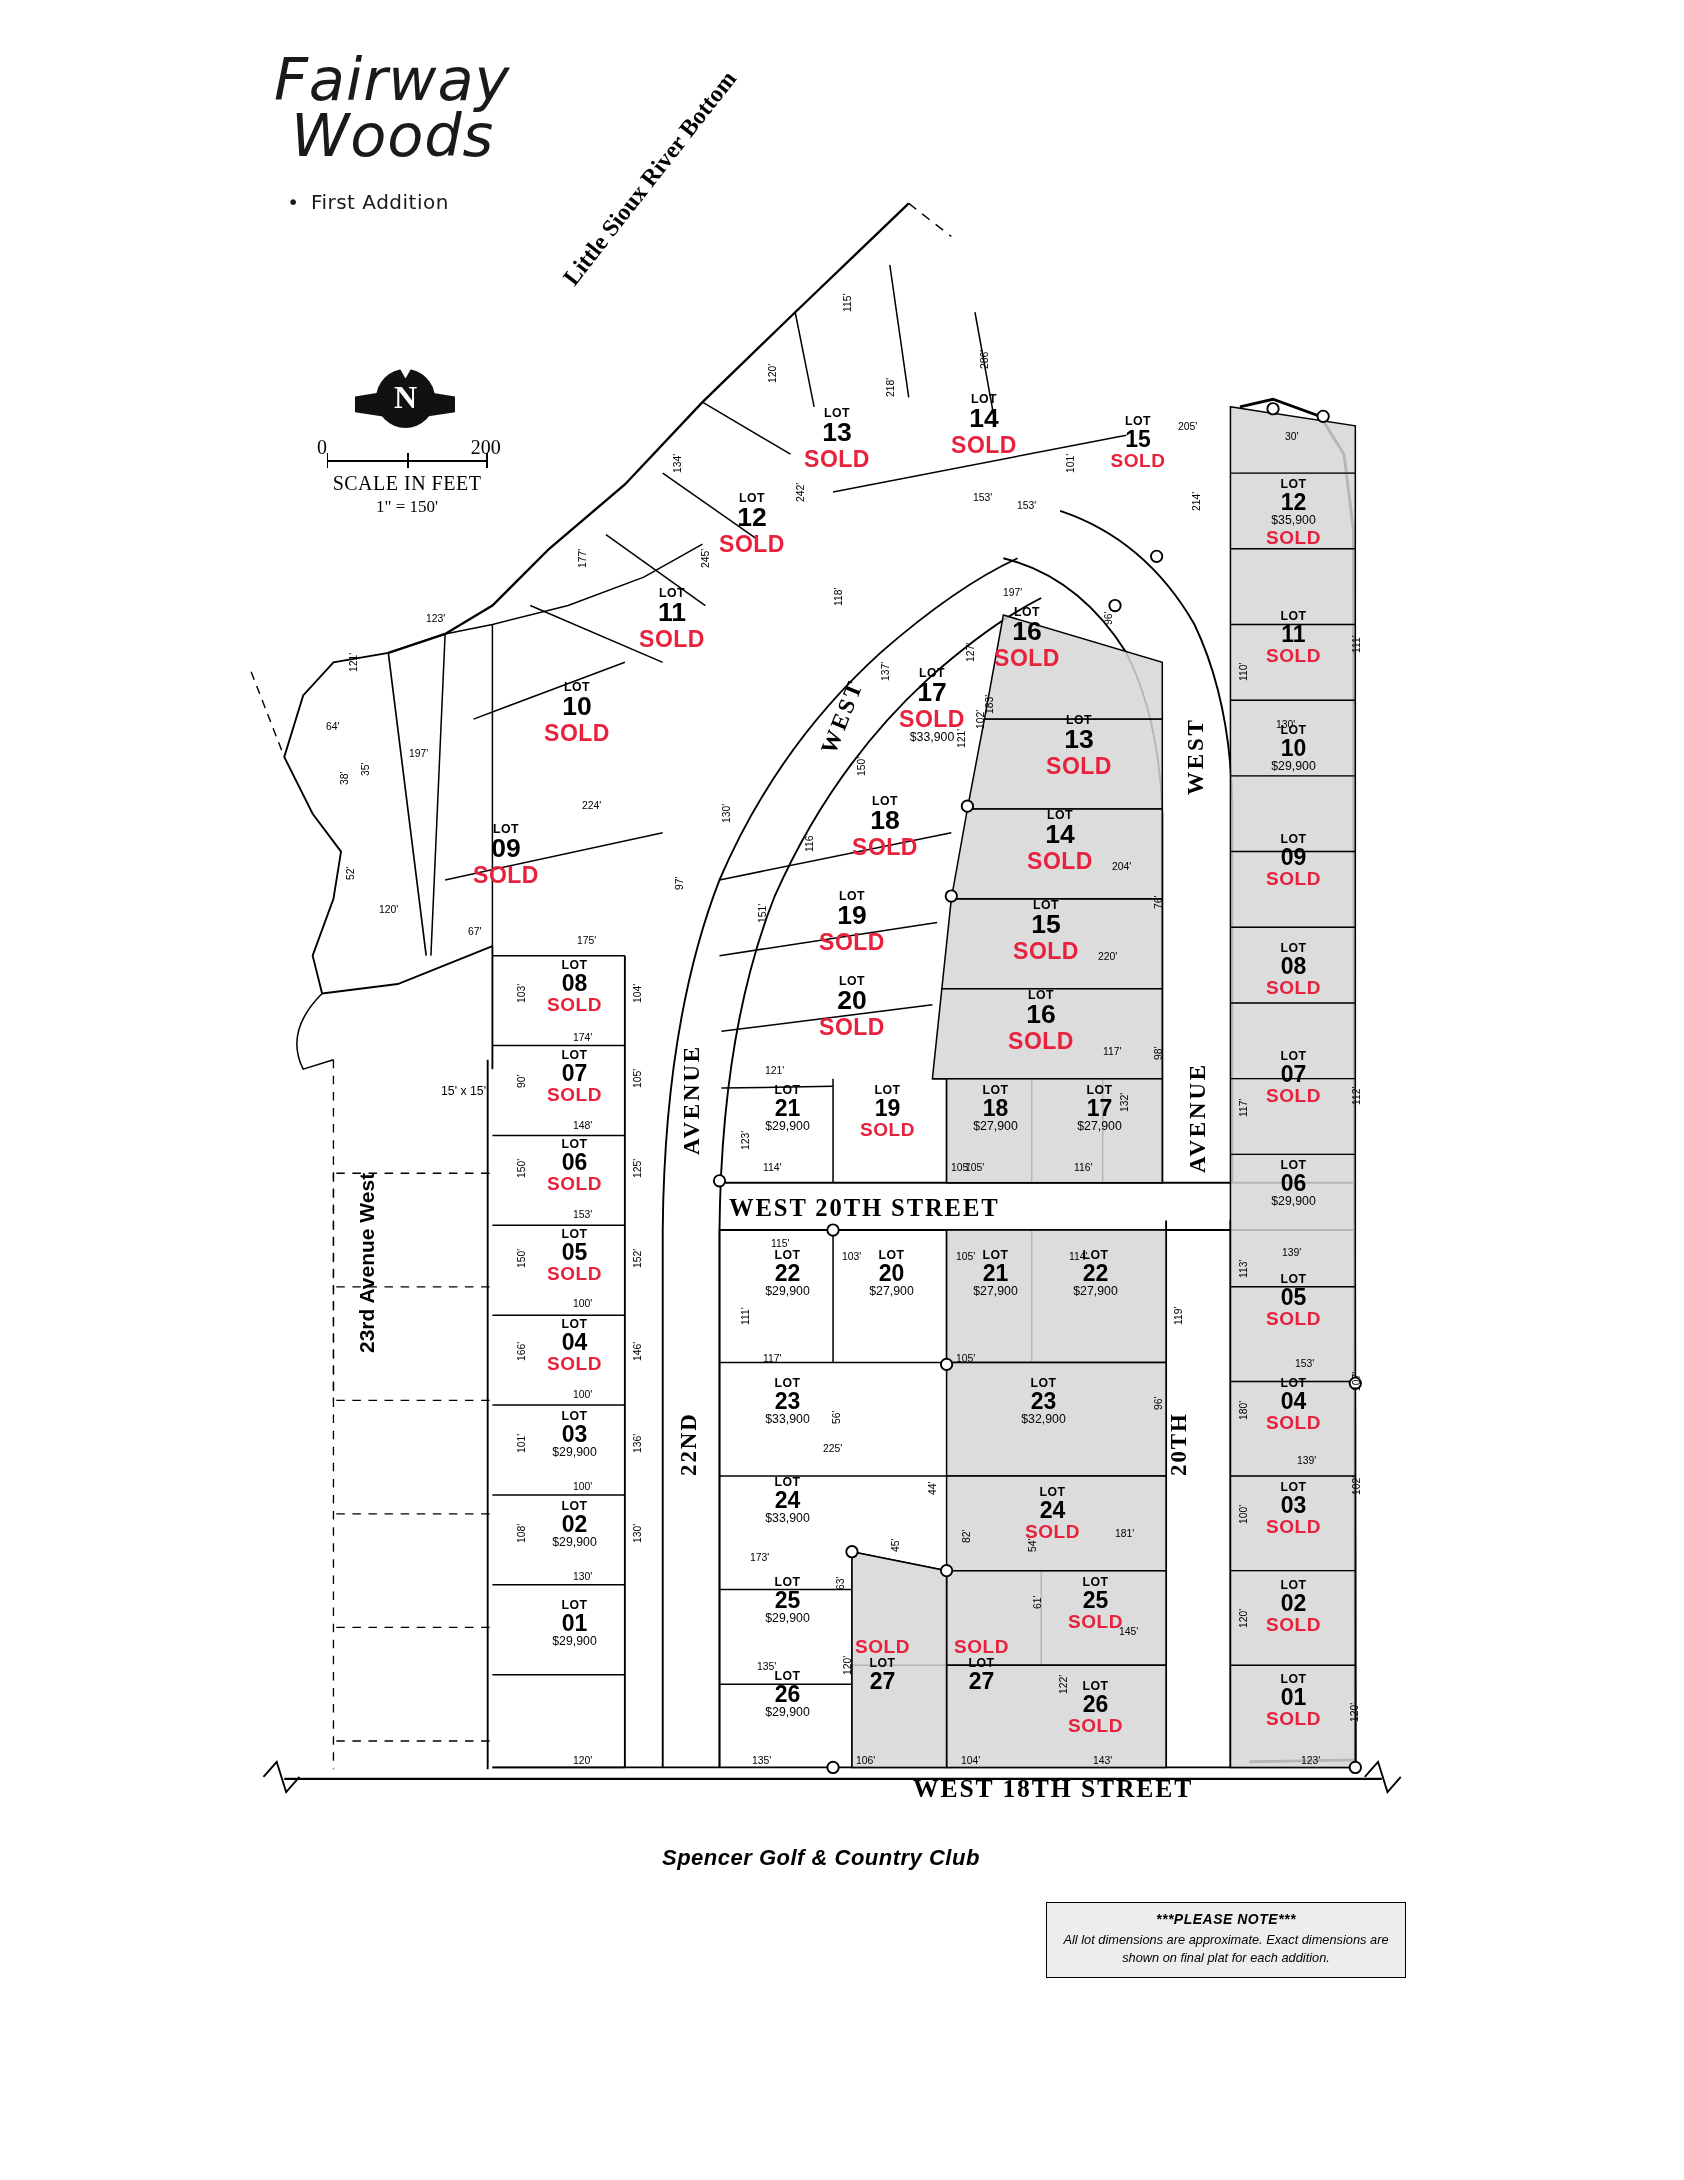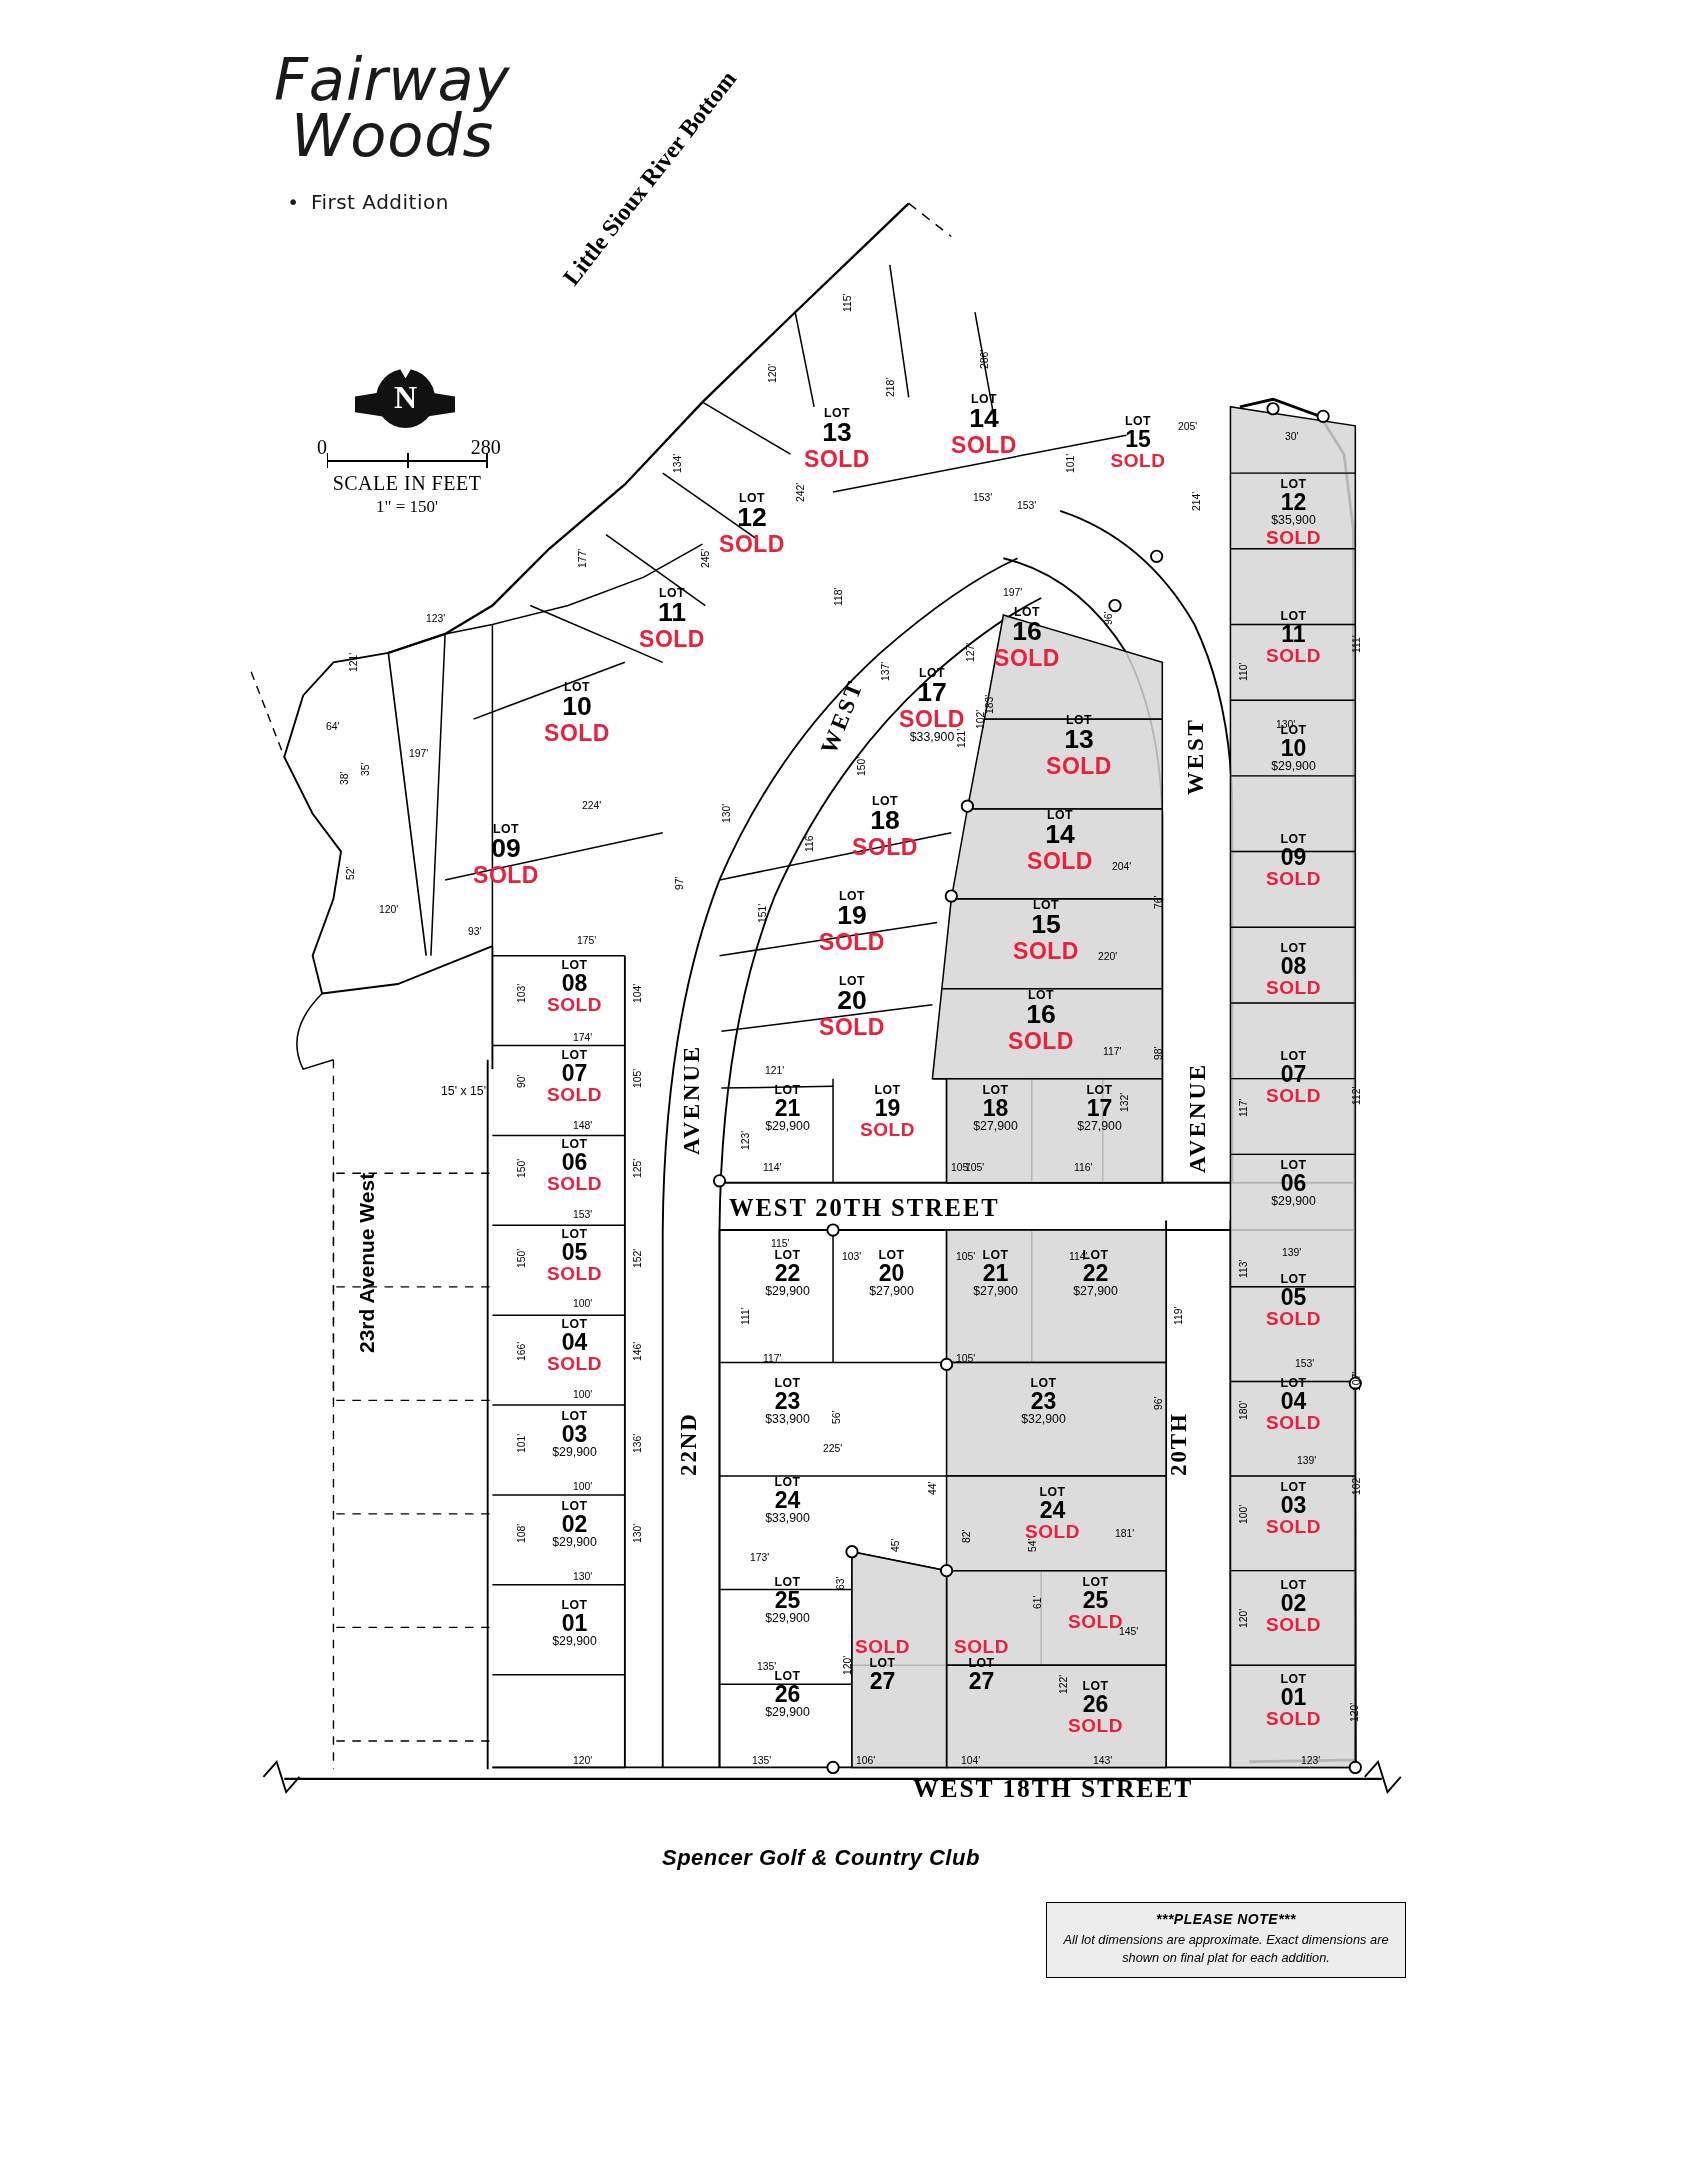--- a/index.html
+++ b/index.html
@@ -511,21 +511,21 @@
     <div class="wingL"></div>
     <div class="wingR"></div>
     <div class="disc"></div>
     <div class="notch"></div>
     <div class="nletter">N</div>
   </div>
 
   <div id="scale-bar">
     <div class="bar-row">
       <span class="lbl-left">0</span>
-      <span class="lbl-right">280</span>
+      <span class="lbl-right">200</span>
       <span class="bar-line"></span>
       <span class="tick left"></span>
       <span class="tick mid"></span>
       <span class="tick right"></span>
     </div>
     <div class="scale-cap">SCALE IN FEET</div>
     <div class="scale-eq">1" = 150'</div>
   </div>
 
   <div id="river-label">Little Sioux River Bottom</div>
@@ -842,21 +842,21 @@
   <div class="dim" style="left:426px; top:613px;">123'</div>
   <div class="dim rot90" style="left:348px; top:672px;">121'</div>
   <div class="dim rot90" style="left:833px; top:606px;">118'</div>
   <div class="dim" style="left:326px; top:721px;">64'</div>
   <div class="dim" style="left:409px; top:748px;">197'</div>
   <div class="dim rot90" style="left:339px; top:785px;">38'</div>
   <div class="dim rot90" style="left:360px; top:776px;">35'</div>
   <div class="dim" style="left:582px; top:800px;">224'</div>
   <div class="dim rot90" style="left:345px; top:880px;">52'</div>
   <div class="dim" style="left:379px; top:904px;">120'</div>
-  <div class="dim" style="left:468px; top:926px;">93'</div>
+  <div class="dim" style="left:468px; top:926px;">67'</div>
   <div class="dim" style="left:577px; top:935px;">175'</div>
   <div class="dim rot90" style="left:516px; top:1003px;">103'</div>
   <div class="dim rot90" style="left:632px; top:1003px;">104'</div>
   <div class="dim" style="left:573px; top:1032px;">174'</div>
   <div class="dim rot90" style="left:632px; top:1088px;">105'</div>
   <div class="dim rot90" style="left:516px; top:1088px;">90'</div>
   <div class="dim" style="left:573px; top:1120px;">148'</div>
   <div class="dim rot90" style="left:516px; top:1178px;">150'</div>
   <div class="dim rot90" style="left:632px; top:1178px;">125'</div>
   <div class="dim" style="left:573px; top:1209px;">153'</div>

